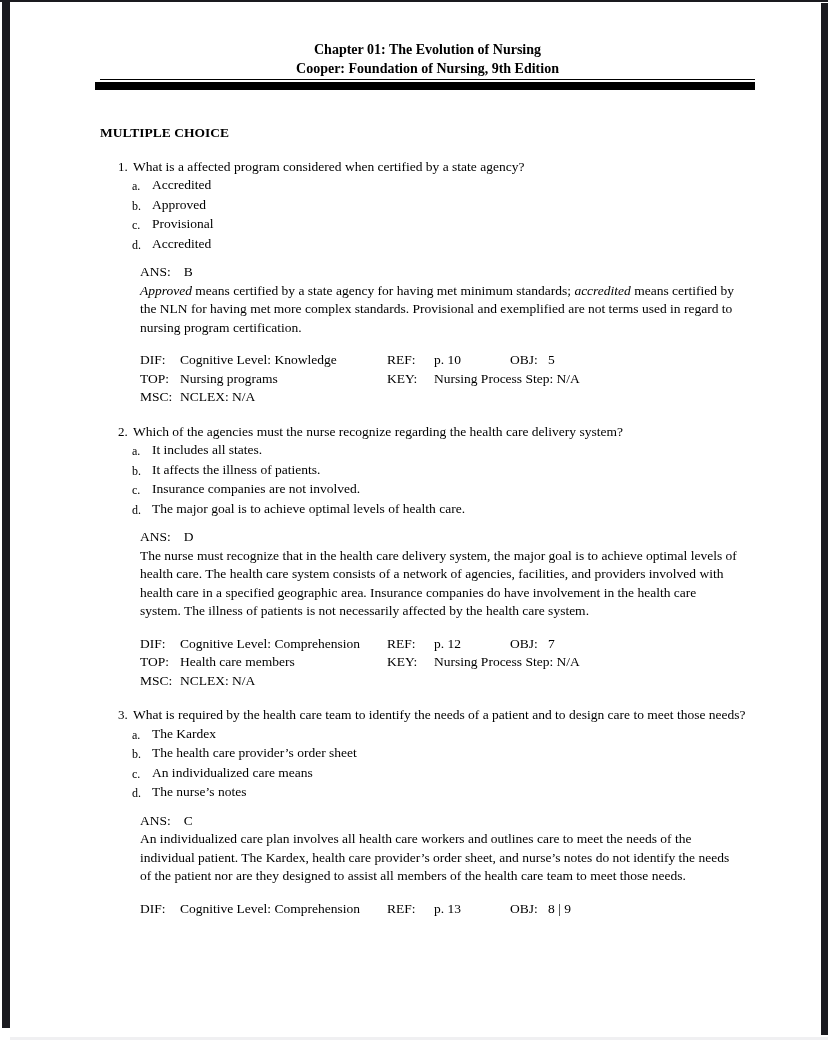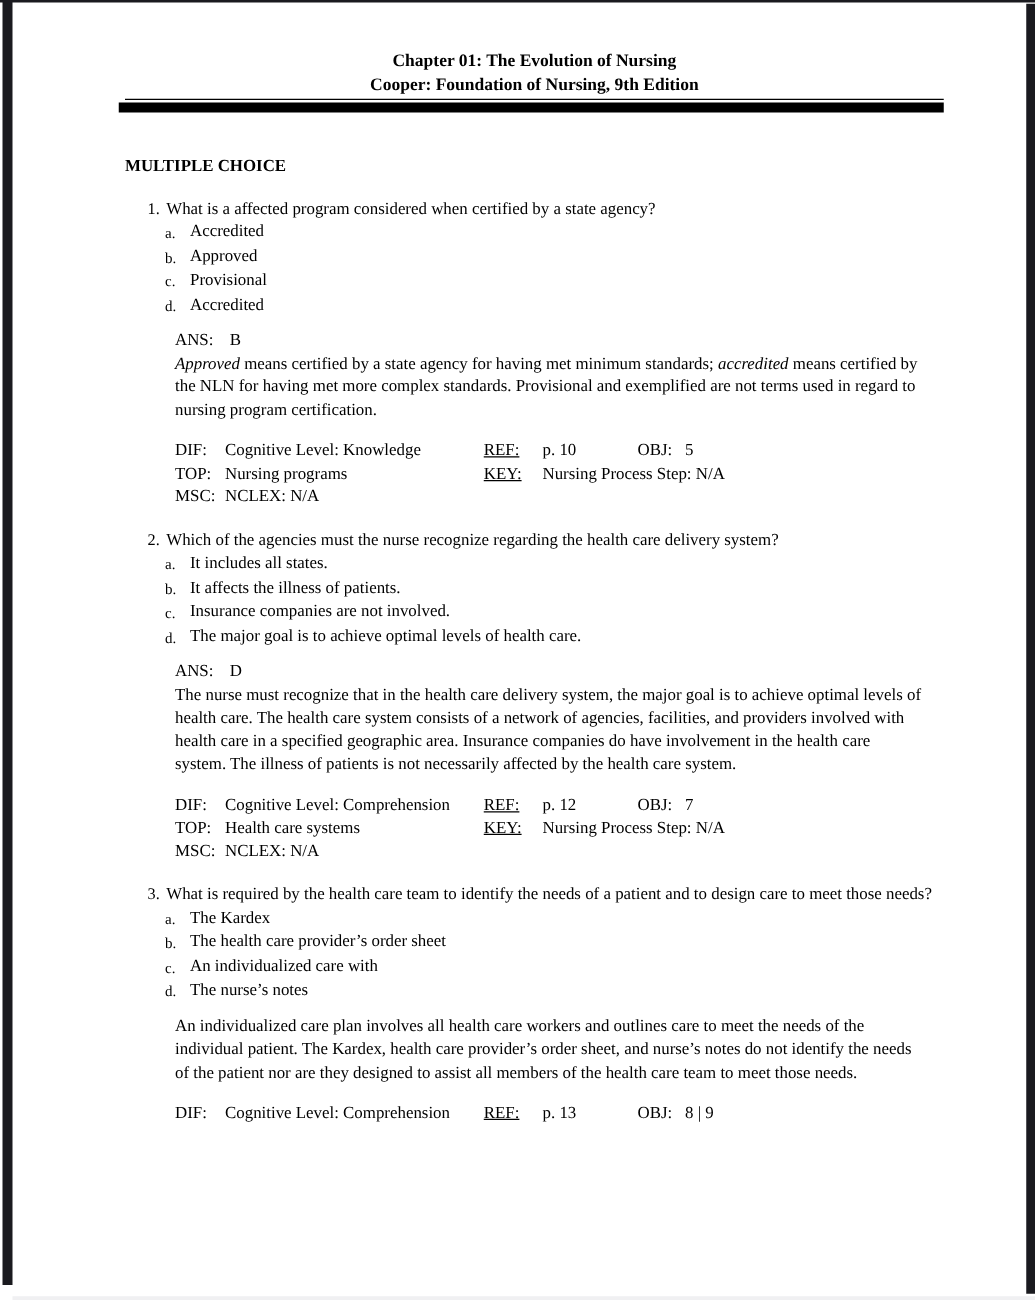--- a/index.html
+++ b/index.html
@@ -33,21 +33,21 @@
   .ans-block { margin-left:40px; margin-top:9px; }
   .ans-row { }
   .ans-val { margin-left:13px; }
   .rationale { width:600px; }
   .it { font-style:italic; }
 
   .meta { margin-top:14px; }
   .meta-row { position:relative; height:18.5px; }
   .m { position:absolute; top:0; white-space:nowrap; }
   .c0  { left:0; }   .c0v { left:40px; }
-  .c1  { left:247px;text-decoration:underline; } .c1v { left:294px; }
+  .c1  { left:247px; } .c1v { left:294px; }
   .c2  { left:370px; } .c2v { left:408px; }
 </style>
 </head>
 <body>
 
 <div class="edge-top"></div>
 <div class="edge-left"></div>
 <div class="edge-right"></div>
 <div class="edge-bottom"></div>
 
@@ -144,21 +144,21 @@
         <div class="meta-row">
           <span class="m c0">DIF:</span>
           <span class="m c0v">Cognitive Level: Comprehension</span>
           <span class="m c1">REF:</span>
           <span class="m c1v">p. 12</span>
           <span class="m c2">OBJ:</span>
           <span class="m c2v">7</span>
         </div>
         <div class="meta-row">
           <span class="m c0">TOP:</span>
-          <span class="m c0v">Health care systems</span>
+          <span class="m c0v">Health care members</span>
           <span class="m c1">KEY:</span>
           <span class="m c1v">Nursing Process Step: N/A</span>
         </div>
         <div class="meta-row">
           <span class="m c0">MSC:</span>
           <span class="m c0v">NCLEX: N/A</span>
         </div>
       </div>
     </div>
   </div>
@@ -171,27 +171,30 @@
     <div class="opt">
       <span class="opt-letter">a.</span>
       <span class="opt-text">The Kardex</span>
     </div>
     <div class="opt">
       <span class="opt-letter">b.</span>
       <span class="opt-text">The health care provider’s order sheet</span>
     </div>
     <div class="opt">
       <span class="opt-letter">c.</span>
-      <span class="opt-text">An individualized care with</span>
+      <span class="opt-text">An individualized care means</span>
     </div>
     <div class="opt">
       <span class="opt-letter">d.</span>
       <span class="opt-text">The nurse’s notes</span>
     </div>
     <div class="ans-block">
+      <div class="ans-row">
+        <span>ANS:</span><span class="ans-val">C</span>
+      </div>
       <div class="rationale">
         <span>An individualized care plan involves all health care workers and outlines care to meet the needs of the individual patient. The Kardex, health care provider’s order sheet, and nurse’s notes do not identify the needs of the patient nor are they designed to assist all members of the health care team to meet those needs.</span>
       </div>
       <div class="meta">
         <div class="meta-row">
           <span class="m c0">DIF:</span>
           <span class="m c0v">Cognitive Level: Comprehension</span>
           <span class="m c1">REF:</span>
           <span class="m c1v">p. 13</span>
           <span class="m c2">OBJ:</span>

